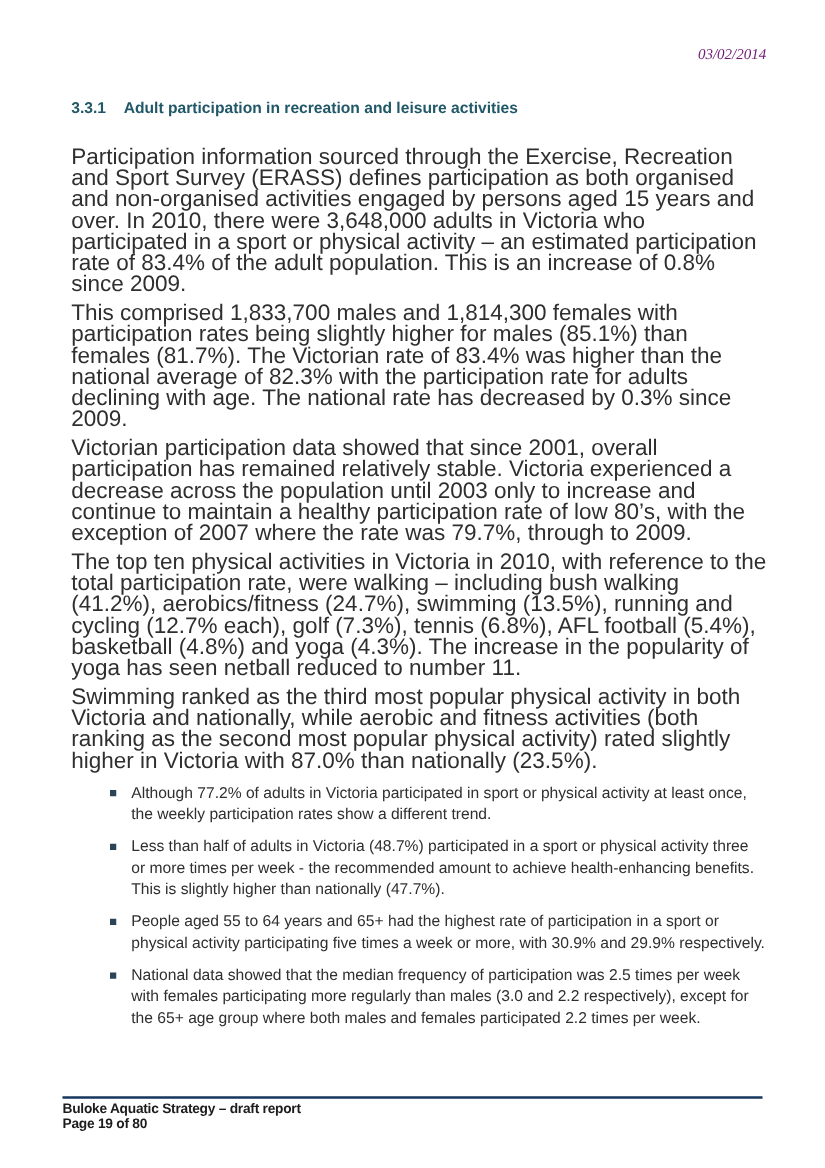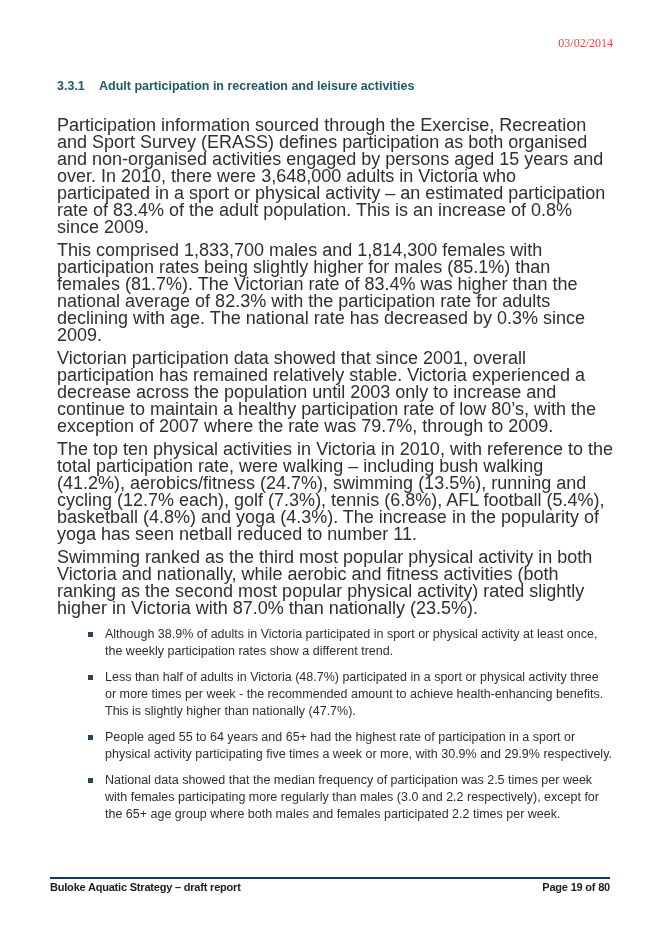--- a/index.html
+++ b/index.html
@@ -23,22 +23,23 @@
   .content{
     position:absolute;
     top:36px;
     left:57px;
     right:47px;
   }
   .date-line{
     text-align:right;
     font-family:"Liberation Serif", serif;
     font-size:12px;
-    color:#ef4444;
+    color:#701a75;
     margin:0 0 28px 0;
+    font-style:italic;
   }
   .heading{
     font-size:12.5px;
     font-weight:bold;
     color:var(--heading);
     margin:0 0 24px 0;
     white-space:nowrap;
   }
   .heading .h-num{
     display:inline-block;
@@ -81,20 +82,21 @@
     border-top:2px solid var(--rule);
     margin:0 0 2px 0;
   }
   .footer-row{
     display:flex;
     justify-content:space-between;
     font-size:11px;
     font-weight:bold;
     letter-spacing:-0.2px;
     color:var(--footer-text);
+    flex-direction:column;
   }
 </style>
 </head>
 <body>
 
 <div class="page">
   <div class="content">
 
     <div class="date-line">03/02/2014</div>
 
@@ -104,21 +106,21 @@
 
     <p class="body-para">Participation information sourced through the Exercise, Recreation and Sport Survey (ERASS) defines participation as both organised and non-organised activities engaged by persons aged 15 years and over.  In 2010, there were 3,648,000 adults in Victoria who participated in a sport or physical activity – an estimated participation rate of 83.4% of the adult population.  This is an increase of 0.8% since 2009.</p>
     <p class="body-para">This comprised 1,833,700 males and 1,814,300 females with participation rates being slightly higher for males (85.1%) than females (81.7%).  The Victorian rate of 83.4% was higher than the national average of 82.3% with the participation rate for adults declining with age.  The national rate has decreased by 0.3% since 2009.</p>
     <p class="body-para">Victorian participation data showed that since 2001, overall participation has remained relatively stable. Victoria experienced a decrease across the population until 2003 only to increase and continue to maintain a healthy participation rate of low 80’s, with the exception of 2007 where the rate was 79.7%, through to 2009.</p>
     <p class="body-para">The top ten physical activities in Victoria in 2010, with reference to the total participation rate, were walking – including bush walking (41.2%), aerobics/fitness (24.7%), swimming (13.5%), running and cycling (12.7% each), golf (7.3%), tennis (6.8%), AFL football (5.4%), basketball (4.8%) and yoga (4.3%).  The increase in the popularity of yoga has seen netball reduced to number 11.</p>
     <p class="body-para">Swimming ranked as the third most popular physical activity in both Victoria and nationally, while aerobic and fitness activities (both ranking as the second most popular physical activity) rated slightly higher in Victoria with 87.0% than nationally (23.5%).</p>
 
     <div class="bullet-list">
       <div class="bullet-item">
         <span class="bullet-marker"></span>
-        <span class="bullet-text">Although 38.9% of adults in Victoria participated in sport or physical activity at least once, the weekly participation rates show a different trend.</span>
+        <span class="bullet-text">Although 77.2% of adults in Victoria participated in sport or physical activity at least once, the weekly participation rates show a different trend.</span>
       </div>
       <div class="bullet-item">
         <span class="bullet-marker"></span>
         <span class="bullet-text">Less than half of adults in Victoria (48.7%) participated in a sport or physical activity three or more times per week - the recommended amount to achieve health-enhancing benefits. This is slightly higher than nationally (47.7%).</span>
       </div>
       <div class="bullet-item">
         <span class="bullet-marker"></span>
         <span class="bullet-text">People aged 55 to 64 years and 65+ had the highest rate of participation in a sport or physical activity participating five times a week or more, with 30.9% and 29.9% respectively.</span>
       </div>
       <div class="bullet-item">

